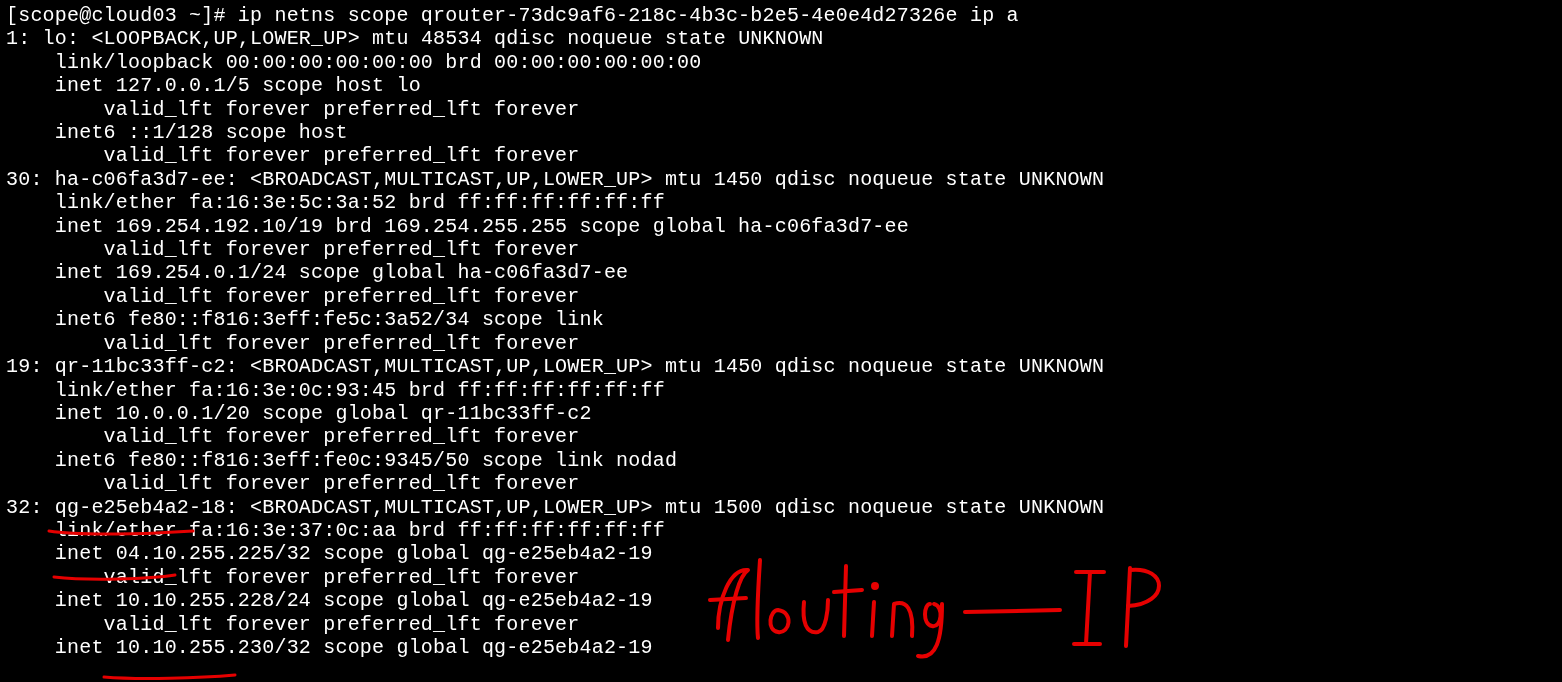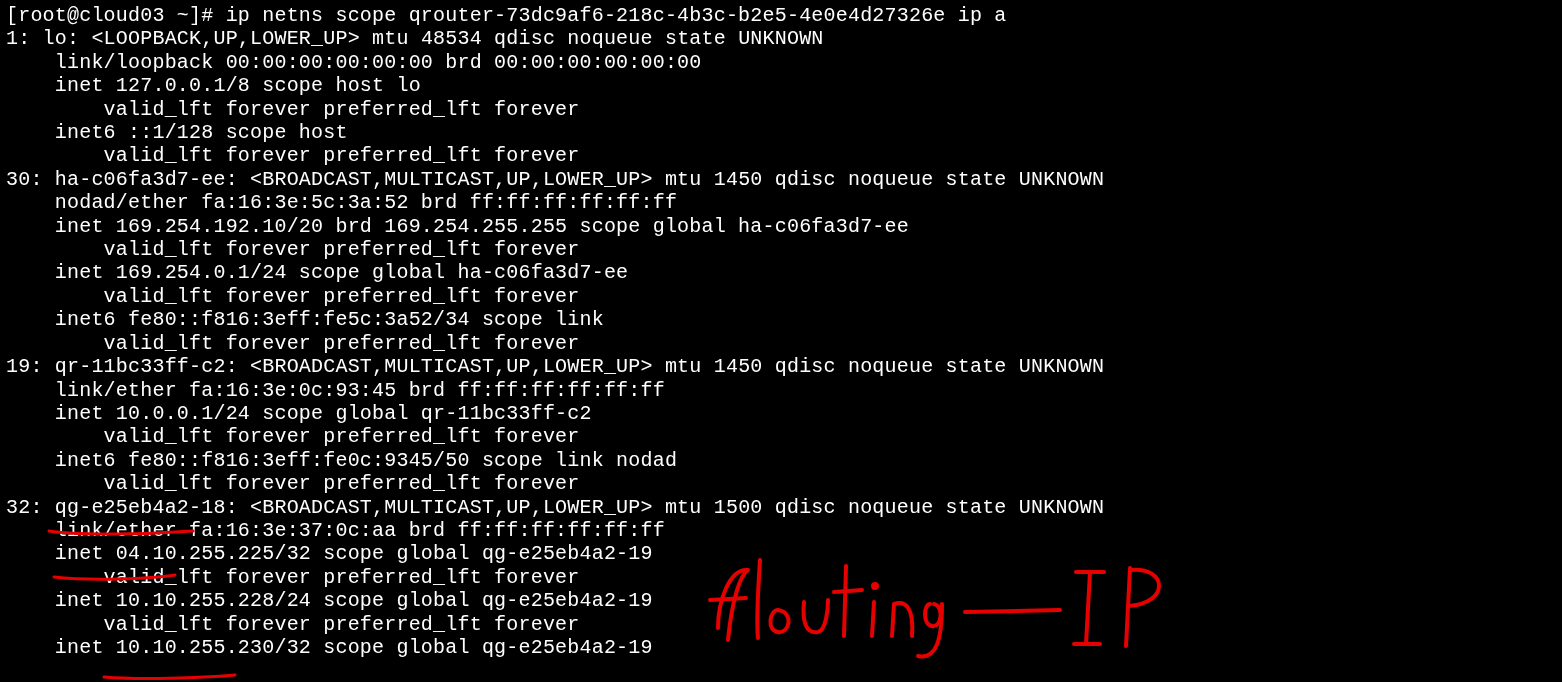--- a/index.html
+++ b/index.html
@@ -24,38 +24,38 @@
   .annot {
     position: absolute;
     left: 0;
     top: 0;
     pointer-events: none;
   }
 </style>
 </head>
 <body>
 
-<pre class="terminal"><span>[root@cloud03 ~]# </span><span>ip netns scope qrouter-73dc9af6-218c-4b3c-b2e5-4e0e4d27326e ip a</span>
+<pre class="terminal"><span>[scope@cloud03 ~]# </span><span>ip netns scope qrouter-73dc9af6-218c-4b3c-b2e5-4e0e4d27326e ip a</span>
 <span><span>1</span>: <span>lo</span>: <span>&lt;LOOPBACK,UP,LOWER_UP&gt;</span> <span>mtu 48534 qdisc noqueue state UNKNOWN</span></span>
     <span>link/loopback 00:00:00:00:00:00 brd 00:00:00:00:00:00</span>
-    <span>inet 127.0.0.1/8 scope host lo</span>
+    <span>inet 127.0.0.1/5 scope host lo</span>
     <span>    valid_lft forever preferred_lft forever</span>
     <span>inet6 ::1/128 scope host</span>
     <span>    valid_lft forever preferred_lft forever</span>
 <span><span>30</span>: <span>ha-c06fa3d7-ee</span>: <span>&lt;BROADCAST,MULTICAST,UP,LOWER_UP&gt;</span> <span>mtu 1450 qdisc noqueue state UNKNOWN</span></span>
-    <span>nodad/ether fa:16:3e:5c:3a:52 brd ff:ff:ff:ff:ff:ff</span>
-    <span>inet 169.254.192.10/20 brd 169.254.255.255 scope global ha-c06fa3d7-ee</span>
+    <span>link/ether fa:16:3e:5c:3a:52 brd ff:ff:ff:ff:ff:ff</span>
+    <span>inet 169.254.192.10/19 brd 169.254.255.255 scope global ha-c06fa3d7-ee</span>
     <span>    valid_lft forever preferred_lft forever</span>
     <span>inet 169.254.0.1/24 scope global ha-c06fa3d7-ee</span>
     <span>    valid_lft forever preferred_lft forever</span>
     <span>inet6 fe80::f816:3eff:fe5c:3a52/34 scope link</span>
     <span>    valid_lft forever preferred_lft forever</span>
 <span><span>19</span>: <span>qr-11bc33ff-c2</span>: <span>&lt;BROADCAST,MULTICAST,UP,LOWER_UP&gt;</span> <span>mtu 1450 qdisc noqueue state UNKNOWN</span></span>
     <span>link/ether fa:16:3e:0c:93:45 brd ff:ff:ff:ff:ff:ff</span>
-    <span>inet 10.0.0.1/24 scope global qr-11bc33ff-c2</span>
+    <span>inet 10.0.0.1/20 scope global qr-11bc33ff-c2</span>
     <span>    valid_lft forever preferred_lft forever</span>
     <span>inet6 fe80::f816:3eff:fe0c:9345/50 scope link nodad</span>
     <span>    valid_lft forever preferred_lft forever</span>
 <span><span>32</span>: <span>qg-e25eb4a2-18</span>: <span>&lt;BROADCAST,MULTICAST,UP,LOWER_UP&gt;</span> <span>mtu 1500 qdisc noqueue state UNKNOWN</span></span>
     <span>link/ether fa:16:3e:37:0c:aa brd ff:ff:ff:ff:ff:ff</span>
     <span>inet 04.10.255.225/32 scope global qg-e25eb4a2-19</span>
     <span>    valid_lft forever preferred_lft forever</span>
     <span>inet 10.10.255.228/24 scope global qg-e25eb4a2-19</span>
     <span>    valid_lft forever preferred_lft forever</span>
     <span>inet 10.10.255.230/32 scope global qg-e25eb4a2-19</span>

